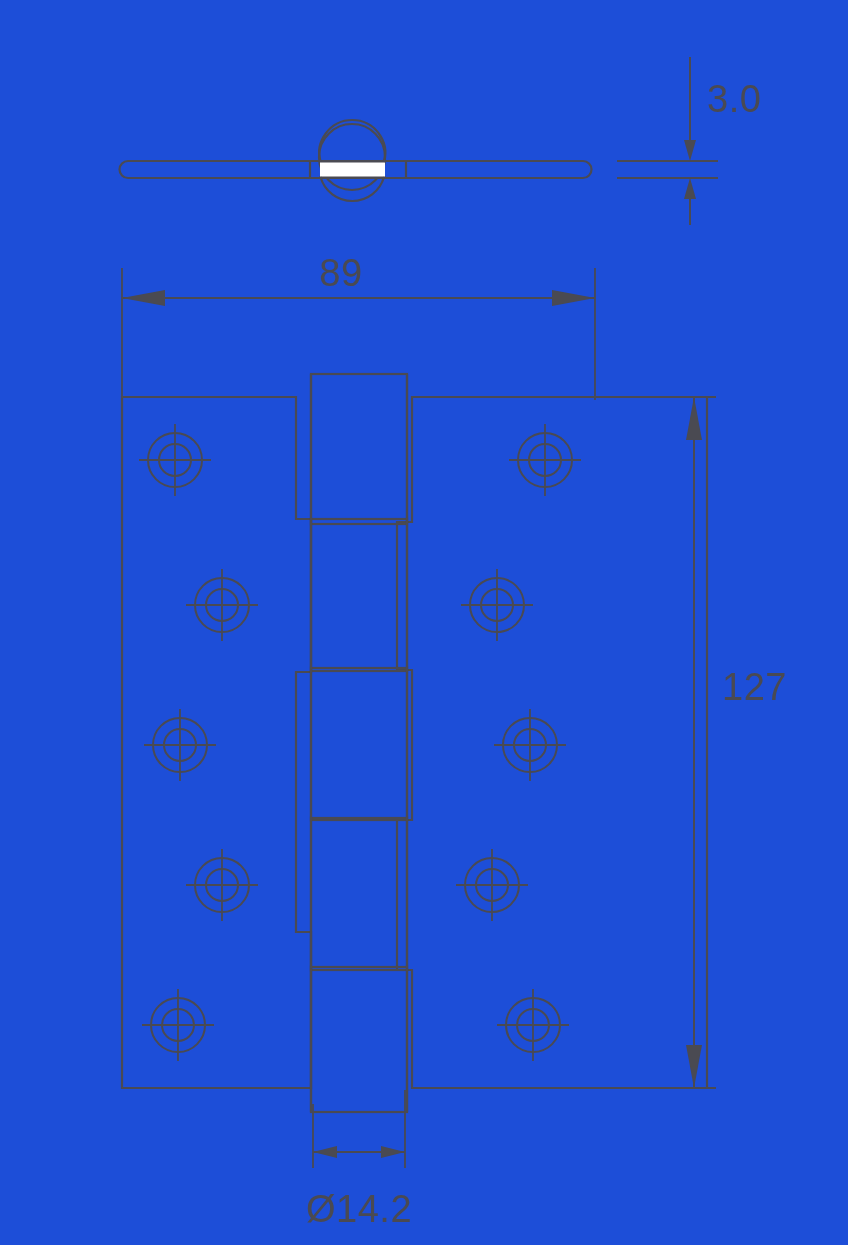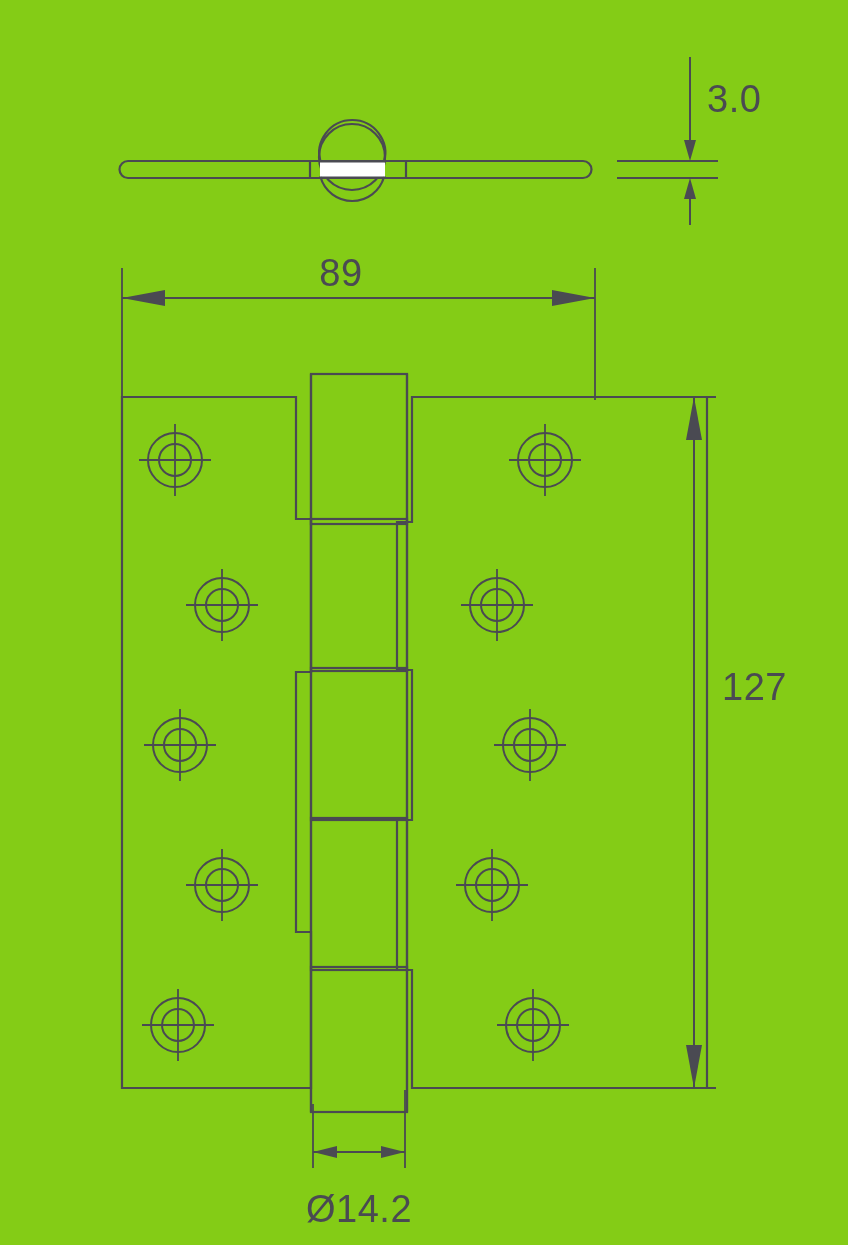--- a/index.html
+++ b/index.html
@@ -8,21 +8,21 @@
     padding: 0;
     background: #ffffff;
   }
   body {
     font-family: "Liberation Sans", sans-serif;
   }
   #drawing-root {
     position: relative;
     width: 848px;
     height: 1245px;
-    background: #84cc16;
+    background: #1d4ed8;
     overflow: hidden;
     text-align: center;
   }
   svg#technical-drawing {
     display: block;
     width: 848px;
     height: 1245px;
   }
   .dim-text {
     font-family: "Liberation Sans", sans-serif;

